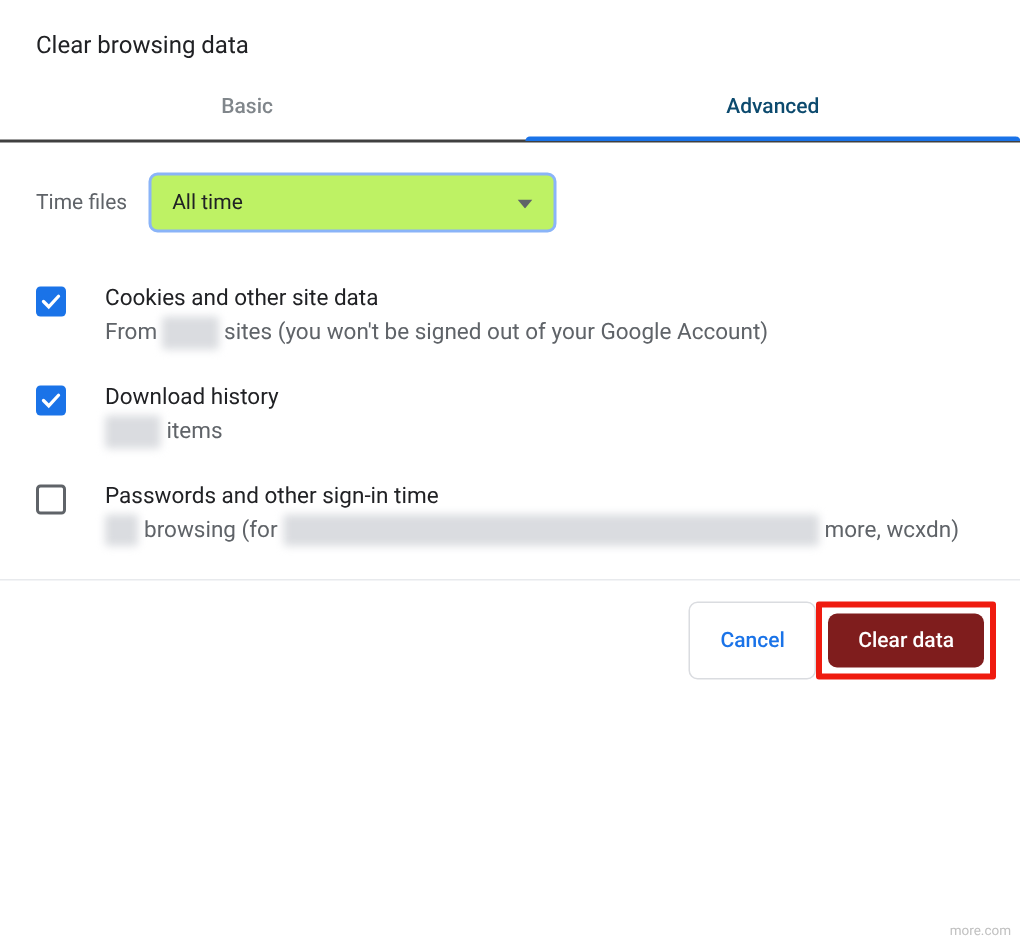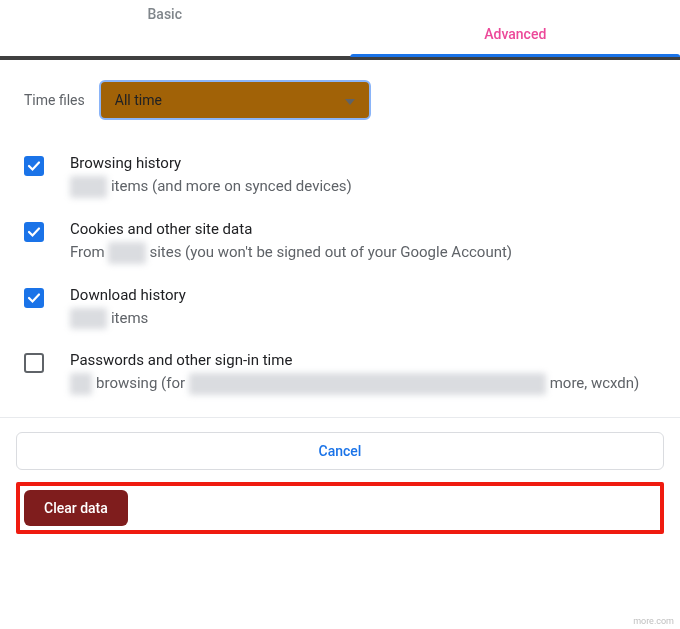--- a/index.html
+++ b/index.html
@@ -16,36 +16,35 @@
       padding: 0;
     }
     .title {
       font-size: 16px;
       font-weight: 400;
       color: #202124;
       padding: 20px 24px 18px 24px;
     }
     .tabs {
       display: flex;
-      border-bottom: 4px solid #404040;
+      border-bottom: 2px solid #404040;
       gap: 21px;
     }
     .tab {
       flex: 1;
       text-align: center;
       padding: 6px 0 14px 0;
       font-size: 14px;
       color: #80868b;
       cursor: pointer;
       font-weight: 500;
     }
     .tab.active {
-      color: #ec4899;
+      color: #0c4a6e;
       position: relative;
-      margin-top: 20px;
     }
     .tab.active::after {
       content: '';
       position: absolute;
       left: 50%;
       transform: translateX(-50%);
       bottom: -1px;
       width: 100%;
       height: 3px;
       background: #1a73e8;
@@ -66,21 +65,21 @@
     }
     .select {
       display: flex;
       align-items: center;
       justify-content: space-between;
       width: 272px;
       height: 40px;
       padding: 0 14px;
       border: 2px solid #8ab4f8;
       border-radius: 6px;
-      background: #a16207;
+      background: #bef264;
       font-size: 14px;
       color: #202124;
       cursor: pointer;
     }
     .item {
       display: flex;
       align-items: flex-start;
       gap: 26px;
       margin-bottom: 22px;
     }
@@ -118,24 +117,22 @@
       background: #dadce0;
       color: transparent;
       border-radius: 2px;
       filter: blur(3px);
       user-select: none;
     }
     .footer {
       border-top: 1px solid #e8eaed;
       display: flex;
       justify-content: flex-end;
-      gap: 12px;
       padding: 14px 16px;
       margin-top: 6px;
-      flex-direction: column;
     }
     .btn {
       font-size: 14px;
       padding: 10px 20px;
       border-radius: 6px;
       cursor: pointer;
       font-weight: 500;
       font-family: inherit;
     }
     .btn-cancel {
@@ -159,50 +156,40 @@
       bottom: 3px;
       right: 6px;
       font-size: 9px;
       color: #c0c0c0;
     }
   </style>
 </head>
 <body>
 
 <div class="dialog">
+  <div class="title">Clear browsing data</div>
 
   <div class="tabs">
     <div class="tab">Basic</div>
     <div class="tab active">Advanced</div>
   </div>
 
   <div class="body">
     <div class="time-row">
       <span class="time-label">Time files</span>
       <div class="select">
         <span>All time</span>
         <span>
           <svg width="10" height="6" viewBox="0 0 10 6">
               <path d="M0 0 L5 6 L10 0 Z" fill="#5f6368"></path>
             </svg>
         </span>
       </div>
     </div>
 
-    <div class="item">
-      <div class="checkbox checked">
-        <svg width="14" height="14" viewBox="0 0 14 14">
-            <path d="M2 7 L5.5 10.5 L12 3.5" stroke="#fff" stroke-width="2.2" fill="none" stroke-linecap="round"></path>
-          </svg>
-      </div>
-      <div class="item-text">
-        <div class="item-title">Browsing history</div>
-        <div class="item-sub"><span class="blur">xxxxx</span><span> items (and more on synced devices)</span></div>
-      </div>
-    </div>
 
     <div class="item">
       <div class="checkbox checked">
         <svg width="14" height="14" viewBox="0 0 14 14">
             <path d="M2 7 L5.5 10.5 L12 3.5" stroke="#fff" stroke-width="2.2" fill="none" stroke-linecap="round"></path>
           </svg>
       </div>
       <div class="item-text">
         <div class="item-title">Cookies and other site data</div>
         <div class="item-sub"><span>From </span><span class="blur">xxxxx</span><span> sites (you won't be signed out of your Google Account)</span></div>

